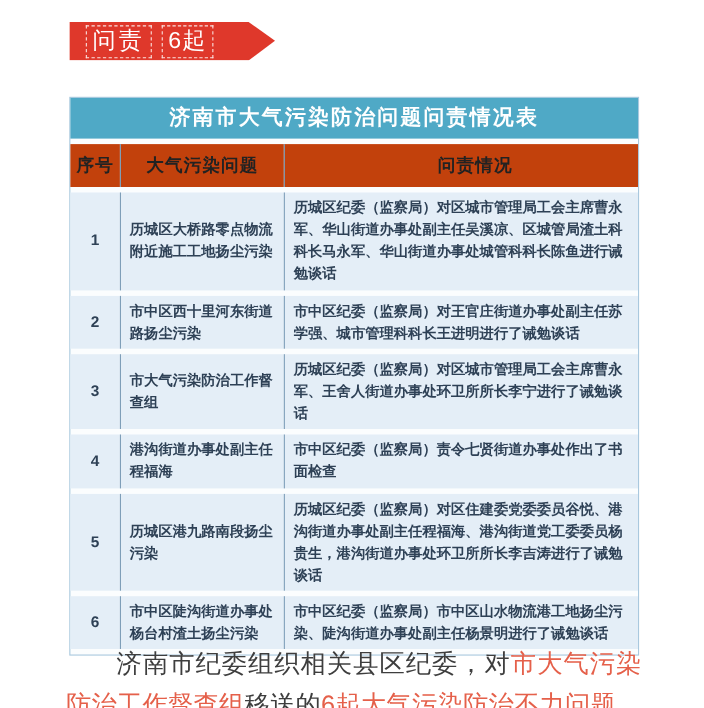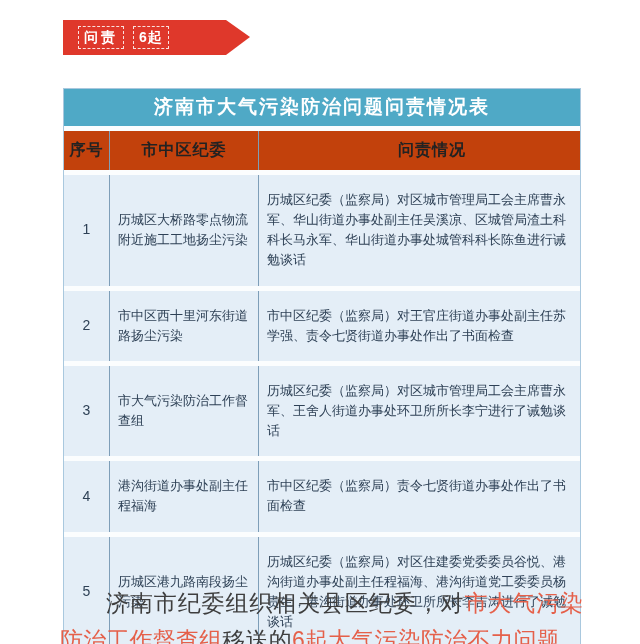--- a/index.html
+++ b/index.html
@@ -17,22 +17,22 @@
     left: 63px; top: 20px;
     width: 187px; height: 35px;
     background: var(--red, #DF382B);
     clip-path: polygon(0 0, 163px 0, 187px 17px, 163px 35px, 0 35px);
     display: flex; align-items: center;
     gap: 9px; padding-left: 15px;
   }
   .banner-box {
     border: 1px dashed rgba(255,255,255,0.85);
     color: #ffffff;
-    font-weight: bold;
-    font-size: 14px;
+    font-weight: normal;
+    font-size: 21px;
     line-height: 1;
     padding: 3px 5px 4px 5px;
     letter-spacing: 3px;
     white-space: nowrap;
   }
   .banner-box.count { letter-spacing: 1px; }
 
   
   .table-wrap {
     position: absolute;
@@ -60,24 +60,24 @@
     padding: 9px 4px;
     vertical-align: middle;
   }
   th.col-no { width: 45px; }
   th.col-problem { width: 149px; }
   th.col-action { width: auto; padding-left: 29px; }
   thead th + th, tbody td + td { border-left: 1px solid #7E9EB8; }
   tbody td {
     background: #E4EEF7;
     color: #2E4156;
-    font-weight: normal;
+    font-weight: bold;
     font-size: 13px;
     line-height: 1.55;
-    padding: 15px 8px;
+    padding: 4px 8px;
     vertical-align: middle;
     text-align: left;
   }
   tbody td.cell-no {
     text-align: center;
     font-size: 14px;
     color: #2E4156;
   }
 
   
@@ -100,35 +100,35 @@
   <span class="banner-box">问责</span>
   <span class="banner-box count">6起</span>
 </div>
 
 <div class="table-wrap">
   <div class="table-title">济南市大气污染防治问题问责情况表</div>
   <table>
     <thead>
       <tr>
         <th class="col-no">序号</th>
-        <th class="col-problem">市中区纪委</th>
+        <th class="col-problem">大气污染问题</th>
         <th class="col-action">问责情况</th>
       </tr>
     </thead>
     <tbody>
   <tr>
     <td class="cell-no">1</td>
     <td class="cell-problem">历城区大桥路零点物流附近施工工地扬尘污染</td>
     <td class="cell-action">历城区纪委（监察局）对区城市管理局工会主席曹永军、华山街道办事处副主任吴溪凉、区城管局渣土科科长马永军、华山街道办事处城管科科长陈鱼进行诫勉谈话</td>
   </tr>
 
   <tr>
     <td class="cell-no">2</td>
     <td class="cell-problem">市中区西十里河东街道路扬尘污染</td>
-    <td class="cell-action">市中区纪委（监察局）对王官庄街道办事处副主任苏学强、责令七贤街道办事处作出了书面检查</td>
+    <td class="cell-action">市中区纪委（监察局）对王官庄街道办事处副主任苏学强、城市管理科科长王进明进行了诫勉谈话</td>
   </tr>
 
   <tr>
     <td class="cell-no">3</td>
     <td class="cell-problem">市大气污染防治工作督查组</td>
     <td class="cell-action">历城区纪委（监察局）对区城市管理局工会主席曹永军、王舍人街道办事处环卫所所长李宁进行了诫勉谈话</td>
   </tr>
 
   <tr>
     <td class="cell-no">4</td>

